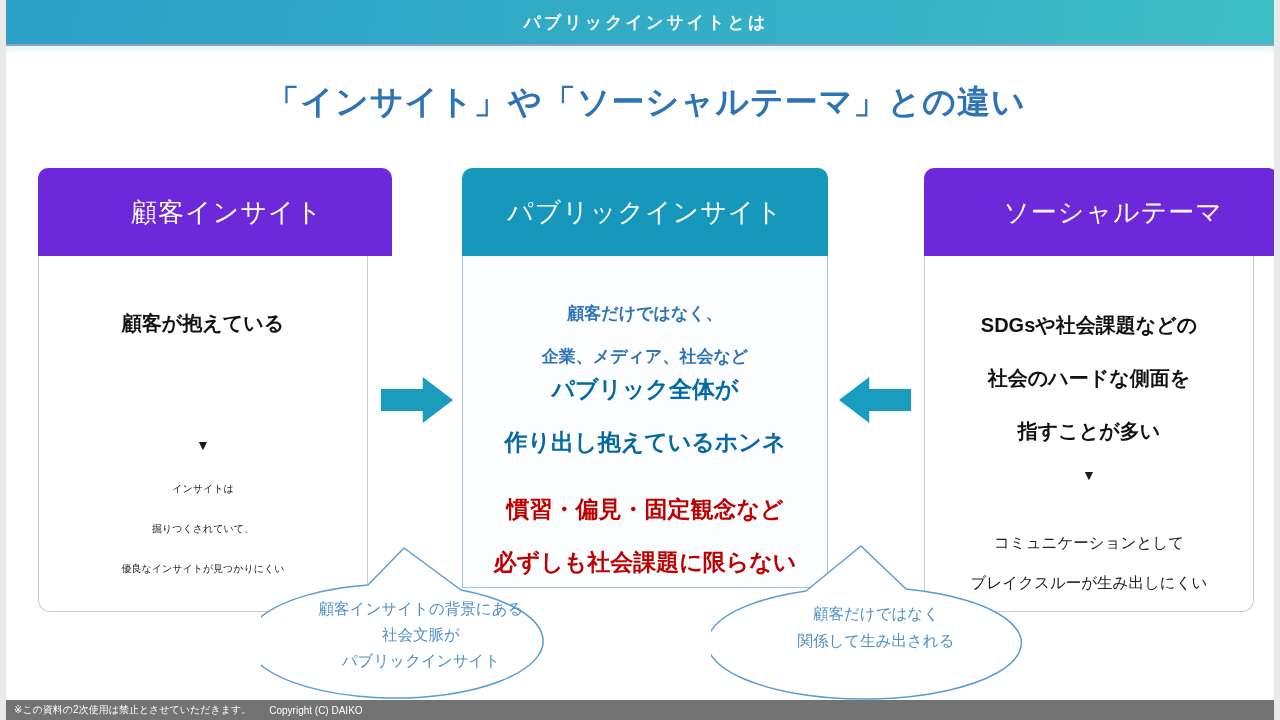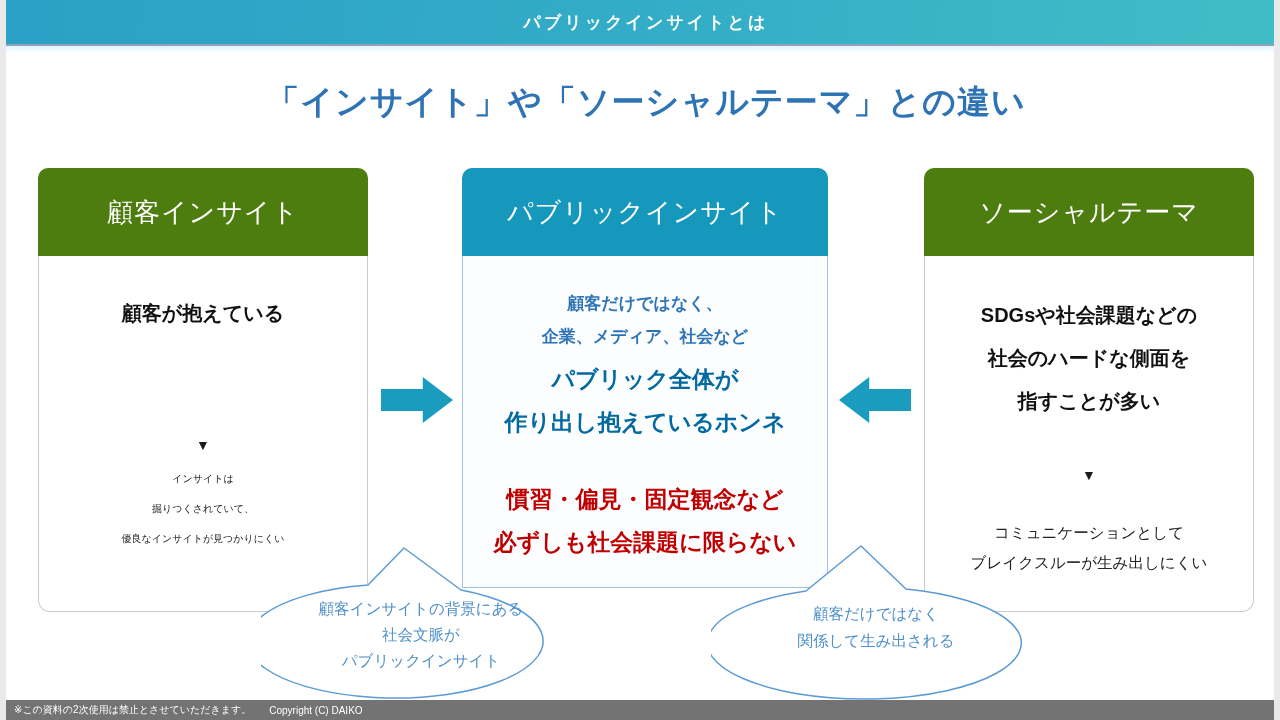--- a/index.html
+++ b/index.html
@@ -24,30 +24,30 @@
     color:#2e74b5;font-size:33px;font-weight:700;letter-spacing:1px;
   }
   
   .col-header{
     position:absolute;top:168px;height:88px;
     border-radius:10px 10px 0 0;
     display:flex;align-items:center;justify-content:center;
     color:#ffffff;font-size:26px;font-weight:400;letter-spacing:1px;
   }
   .col-body{position:absolute;top:256px;background:#ffffff;box-sizing:border-box;}
-  .hdr-gray{background:#4d7c0f;}
+  .hdr-gray{background:#6d28d9;padding-left:24px;}
   .hdr-teal{background:#1697bc;}
   .c-left .col-header,.c-left .col-body{left:32px;width:330px;}
   .c-mid  .col-header,.c-mid  .col-body{left:456px;width:366px;}
   .c-right .col-header,.c-right .col-body{left:918px;width:330px;}
   .body-side{height:356px;border:1px solid #c9cccf;border-top:none;border-radius:0 0 12px 12px;}
   .body-mid{height:332px;border:1px solid #9dc3e6;border-top:none;background:#fbfdff;}
   
   .tblock{position:absolute;text-align:center;}
-  .tblock span{display:block;}
+  .tblock span{display:block;margin-top:10px;}
   .l-main {left:32px; top:292px;width:330px;font-size:20px;font-weight:700;color:#111;line-height:43px;}
   .l-tri  {left:32px; top:437px;width:330px;font-size:14px;color:#1a1a1a;}
   .l-sub  {left:32px; top:464px;width:330px;font-size:10px;color:#222;line-height:30px;}
   .m-lead {left:456px;top:287px;width:366px;font-size:17px;font-weight:600;color:#2e74b5;line-height:33px;}
   .m-red1 {left:456px;top:358px;width:366px;font-size:23px;font-weight:700;color:#0369a1;line-height:43px;}
   .m-red2 {left:456px;top:478px;width:366px;font-size:23px;font-weight:700;color:#c00000;line-height:43px;}
   .r-main {left:918px;top:294px;width:330px;font-size:20px;font-weight:700;color:#111;line-height:43px;}
   .r-tri  {left:918px;top:467px;width:330px;font-size:14px;color:#1a1a1a;}
   .r-sub  {left:918px;top:518px;width:330px;font-size:15.5px;color:#222;line-height:30px;}
   

